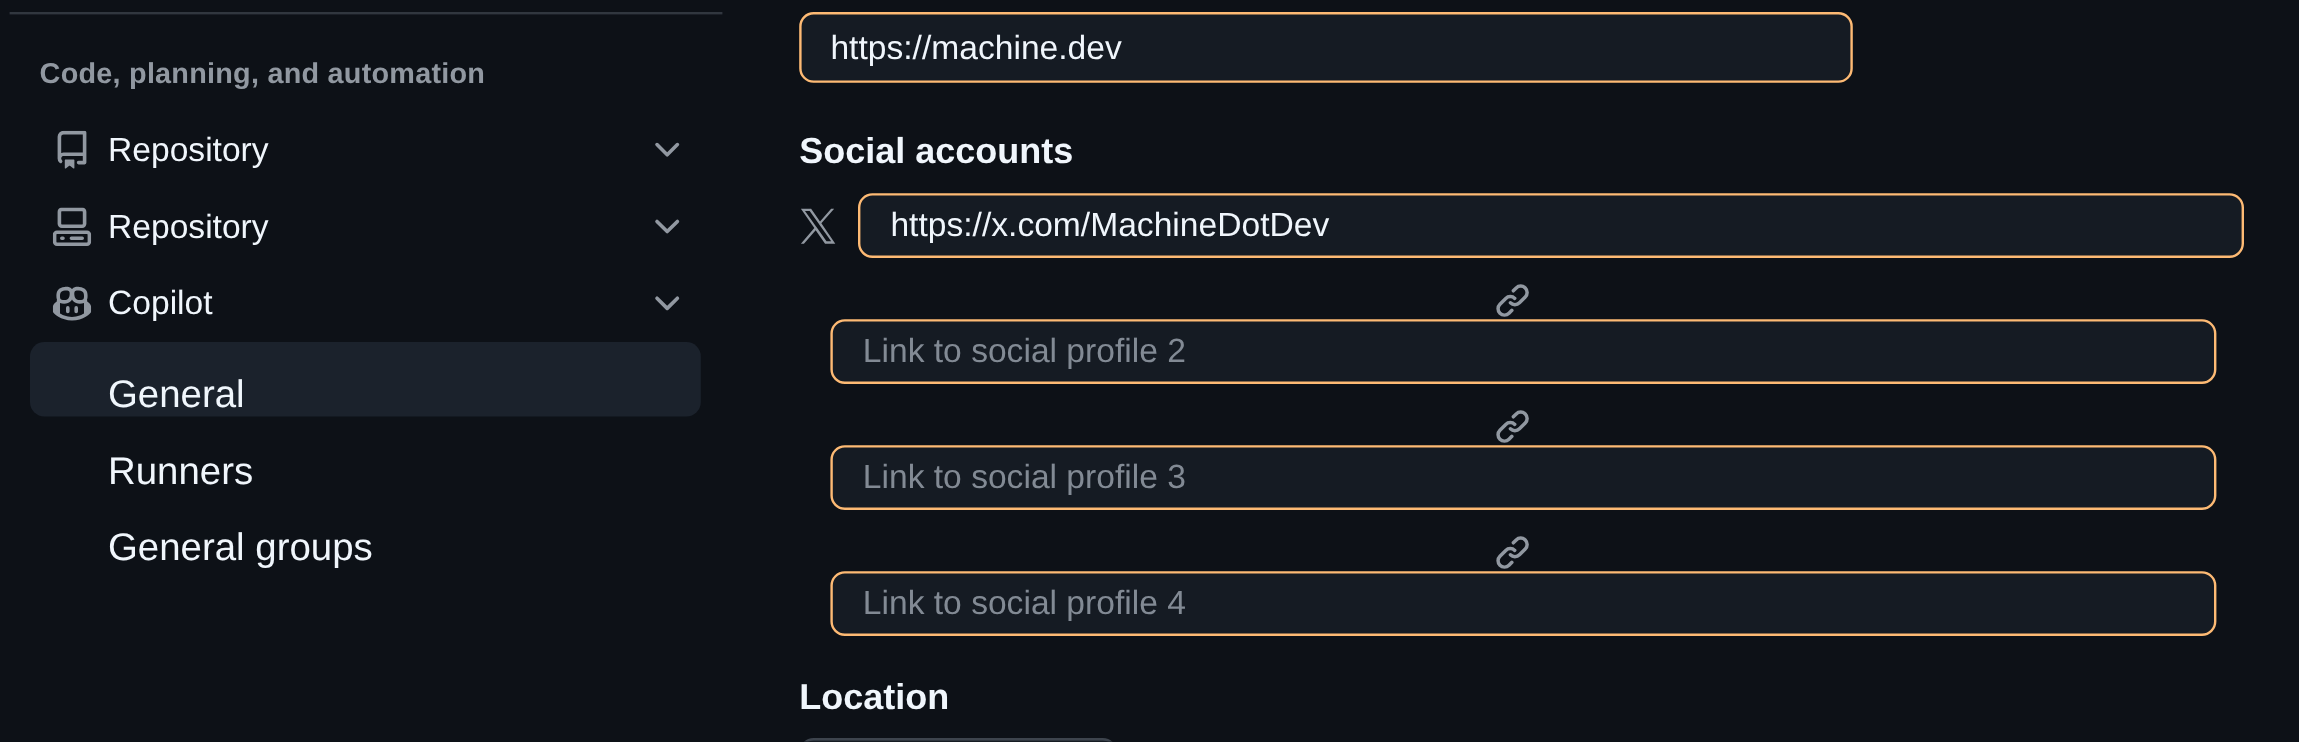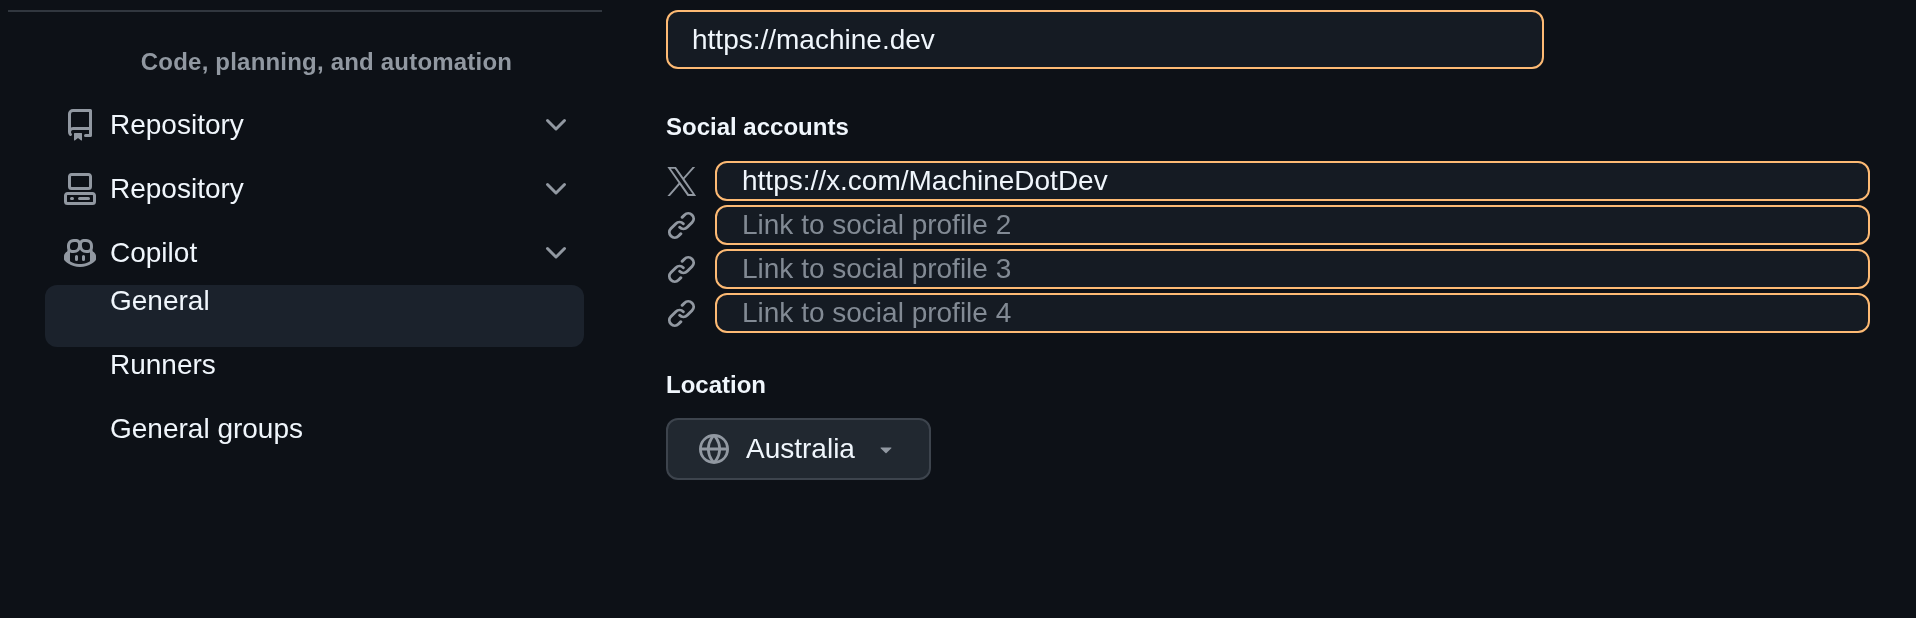--- a/index.html
+++ b/index.html
@@ -15,63 +15,63 @@
 
   
   .sidebar { position:absolute; left:0; top:0; width:620px; }
   .sidebar-divider {
     margin:10px 18px 0 8px;
     border:none; border-top:2px solid #3d444d; opacity:.75;
   }
   .section-header {
     margin:37px 0 0 33px;
     font-size:24px; font-weight:700; color:#9198a1;
-    line-height:26px; letter-spacing:.2px;text-align:center;
+    line-height:26px; letter-spacing:.2px;
   }
-  .nav { margin-top:18px;padding-left:20px; }
+  .nav { margin-top:18px; }
   .nav-item {
     height:64px; margin:0 36px 0 25px;
     display:flex; align-items:center;
     padding:0 12px 0 19px; border-radius:12px;
     cursor:pointer;
   }
   .nav-item .oct { width:32px; height:32px; color:#9198a1; flex:none; }
   .nav-item .label { margin-left:14px; font-size:28px; color:#f0f6fc; flex:1; }
   .nav-item .chev { width:32px; height:32px; color:#9198a1; flex:none; }
   .nav-subitem {
     height:62px; margin:0 36px 0 25px;
-    display:flex; align-items:flex-start;
+    display:flex; align-items:flex-end;
     padding-left:65px; border-radius:12px;
-    font-size:28px; color:#f0f6fc; cursor:pointer;
+    font-size:32px; color:#f0f6fc; cursor:pointer;
   }
   .nav-subitem + .nav-subitem { margin-top:2px; }
   .nav-subitem.selected { background:#1b222c; }
 
   
   .main { position:absolute; left:666px; top:0; width:1207px; }
   .text-input {
     display:block; background:#151b23;
     border:2px solid #fdba74; border-radius:12px;
     color:#f0f6fc; font-size:28px;
     font-family:"Liberation Sans", sans-serif;
     outline:none;
   }
   .text-input::placeholder { color:#828a94; opacity:1; }
   .url-input { margin-top:10px; width:878px; height:59px; padding:0 24px; }
   .section-title {
     margin:43px 0 0 0;
-    font-size:24px; font-weight:700; line-height:30px; color:#f0f6fc;
+    font-size:30px; font-weight:700; line-height:30px; color:#f0f6fc;
   }
   .section-title.location { margin-top:37px; }
   .social-rows { margin-top:19px; }
   .social-row { display:flex; align-items:center; }
-  .social-row + .social-row { margin-top:4px; }
+  .social-row + .social-row { margin-top:20px;flex-direction:column; }
   .social-icon { width:49px; flex:none; color:#9198a1; display:flex; align-items:center; }
   .social-icon svg { width:31px; height:31px; }
-  .social-input { width:1155px; height:40px; padding:0 25px; }
+  .social-input { width:1155px; height:54px; padding:0 25px; }
   .location-btn {
     margin-top:18px;
     height:62px; display:inline-flex; align-items:center;
     gap:17px; padding:0 31px;
     background:#212830; border:2px solid #3d444d; border-radius:12px;
     color:#f0f6fc; font-size:28px; font-weight:400;
     font-family:"Liberation Sans", sans-serif;
     cursor:pointer;
   }
   .location-btn .globe { width:30px; height:30px; color:#9198a1; }

